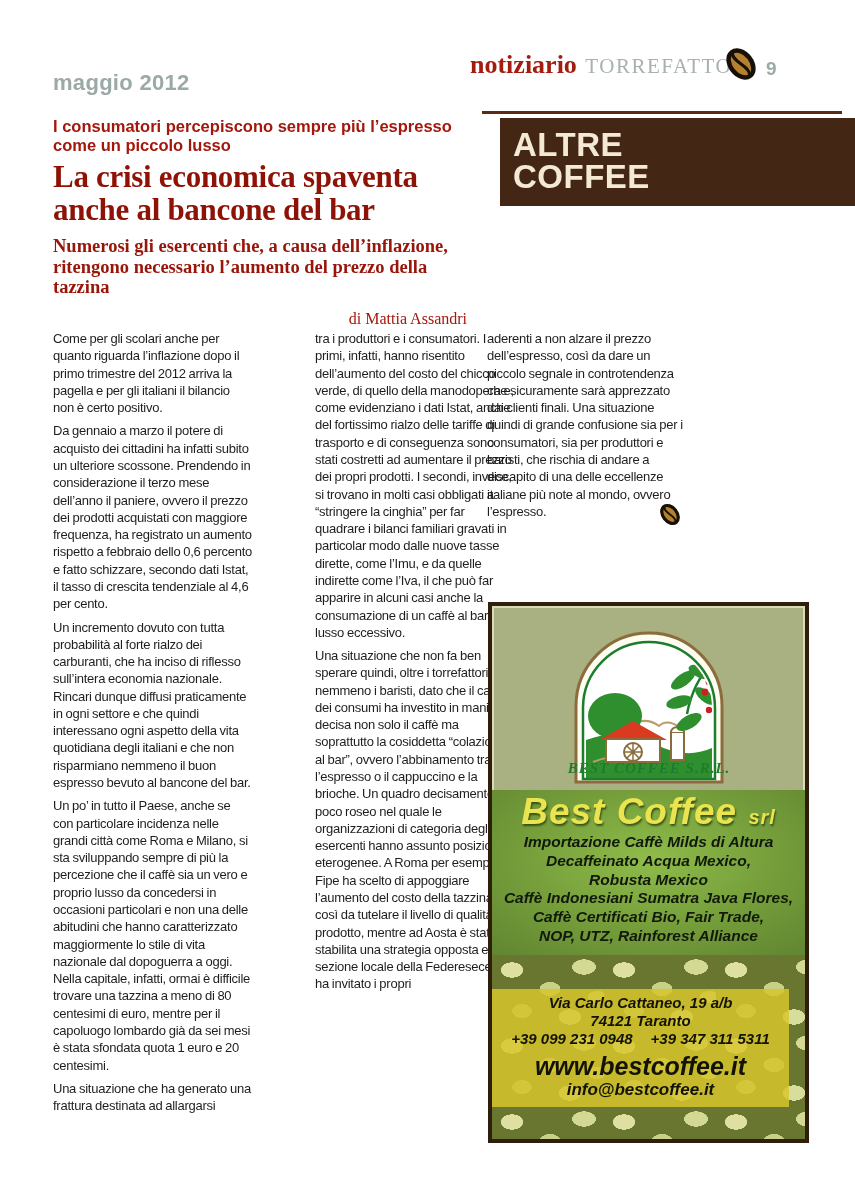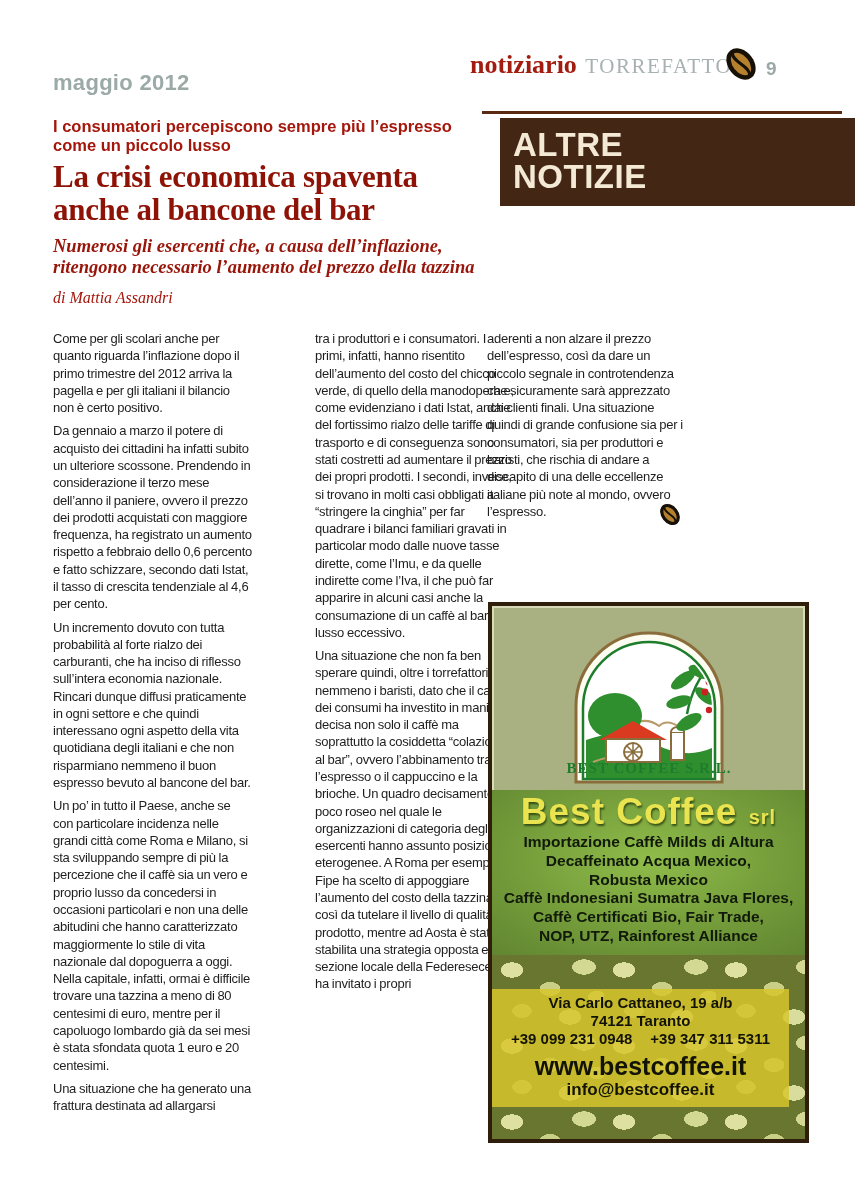--- a/index.html
+++ b/index.html
@@ -44,43 +44,44 @@
     color:#a4170c; font-size:16.5px; font-weight:bold; line-height:1.16;
     margin:0 0 6px 0;
   }
   .title {
     font-family:"Liberation Serif", serif; color:#8e1206;
     font-size:31px; font-weight:bold; line-height:1.06;
     letter-spacing:-.3px; margin:0 0 9px 0;
   }
   .subtitle {
     font-family:"Liberation Serif", serif; color:#98150a;
-    font-size:18.5px; font-weight:bold; line-height:1.12; margin:0 0 12px 0;font-style:italic;
+    font-size:18.5px; font-weight:bold; line-height:1.12; margin:0 0 12px 0;
   }
   .byline {
-    text-align:left; font-family:"Liberation Serif", serif;
-    color:#a4170c; font-size:16px; padding-right:10px; font-style:italic;
+    text-align:right; font-family:"Liberation Serif", serif;
+    color:#a4170c; font-size:16px; padding-right:10px; 
   }
   
   .col {
     position:absolute; top:330px; width:200px;
     font-size:13px; line-height:1.33; color:#1e1e1e;
     letter-spacing:-.25px; word-spacing:-.5px;
   }
   .col p { margin:0 0 6px 0; }
   .col-1 { left:53px; }
   .col-2 { left:267px;margin-left:48px; }
   .col-3 { left:487px; }
   .end-bean { position:absolute; right:4px; top:172px; }
   
   .ad {
     position:absolute; left:488px; top:602px; width:321px; height:541px;
     border:4px solid #2f1e0c; box-sizing:border-box;
     box-shadow:inset 0 0 0 2px #d8dab8;
     background:#a9b183;
+    font-style:italic;
   }
   .ad-top { position:relative; height:184px; }
   .ad-logo { position:absolute; left:50%; top:16px; transform:translateX(-50%); }
   .ad-mid {
     height:165px; text-align:center;
     background:radial-gradient(ellipse 260px 140px at 50% 42%,
                #8fbc4a 0%, #729a39 55%, #5d8030 100%);
   }
   .ad-headline {
     font-size:37px; font-weight:bold; color:#e9e44f; letter-spacing:1px;
@@ -130,21 +131,21 @@
         <ellipse cx="20" cy="19" rx="10.5" ry="15" fill="#b5812f" stroke="#171006" stroke-width="4.5"></ellipse>
         <path d="M20,5 C14,12 26,26 20,33" stroke="#171006" stroke-width="3" fill="none"></path>
       </g>
     </svg>
   </span>
   <div class="page-number">9</div>
   <div class="header-rule"></div>
 
   <div class="altre-box">
     <div>ALTRE</div>
-    <div>NOTIZIE</div>
+    <div>COFFEE</div>
   </div>
 
   <div class="article-head">
     <p class="kicker">I consumatori percepiscono sempre più l’espresso come un piccolo lusso</p>
     <h1 class="title">La crisi economica spaventa anche al bancone del bar</h1>
     <h2 class="subtitle">Numerosi gli esercenti che, a causa dell’inflazione, ritengono necessario l’aumento del prezzo della tazzina</h2>
     <div class="byline"><span>di </span><span>Mattia Assandri</span></div>
   </div>
 
   <div class="col col-1">

